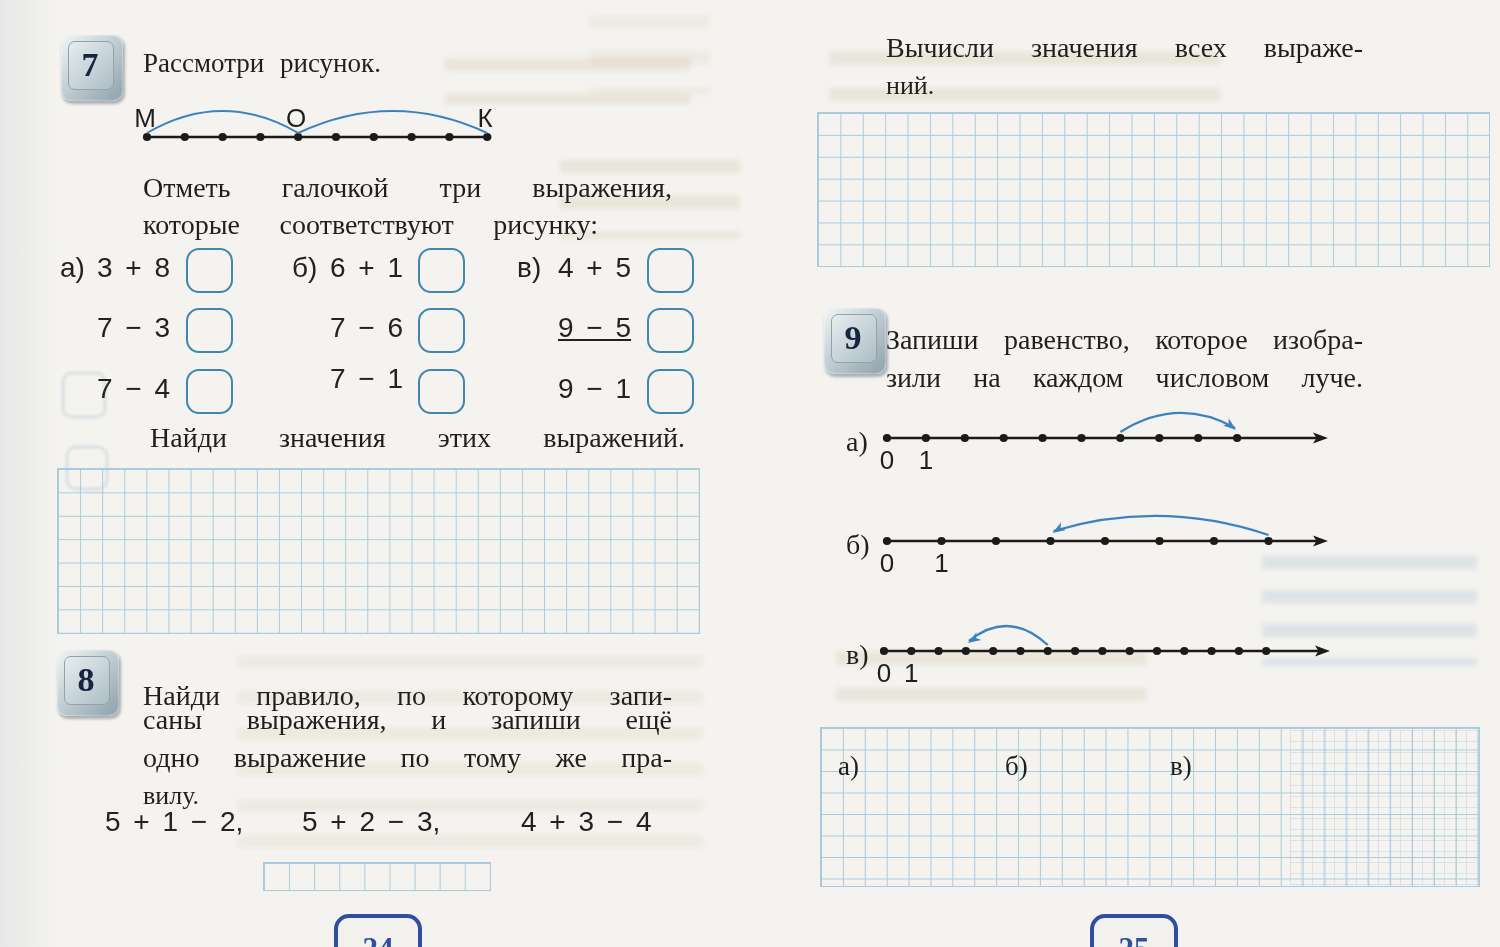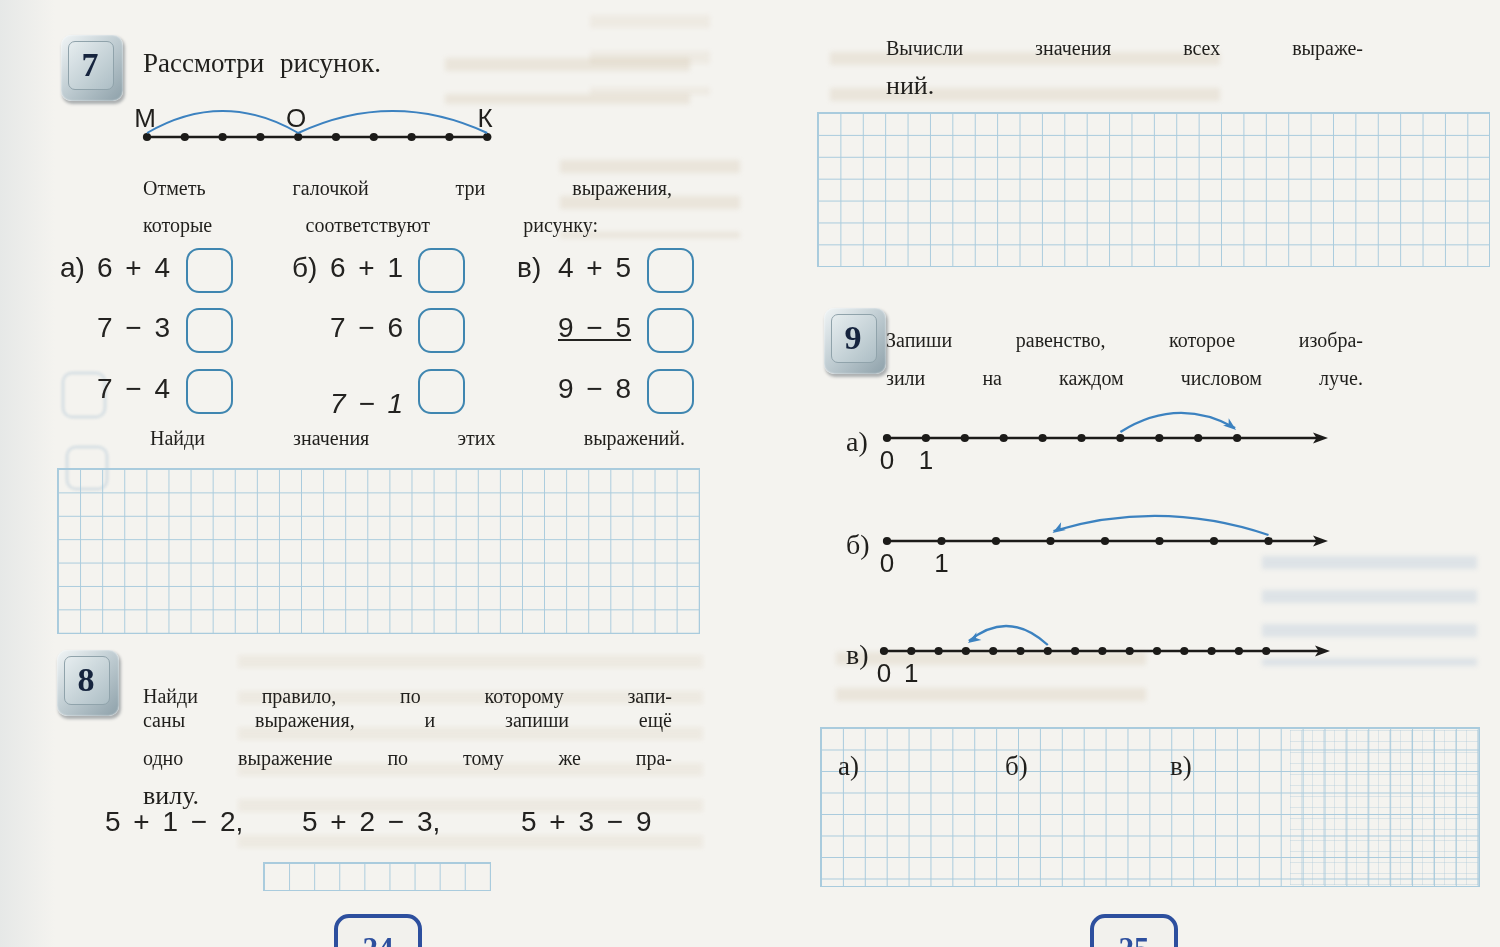--- a/index.html
+++ b/index.html
@@ -2,21 +2,21 @@
 <html><head>
 <meta charset="utf-8">
 <style>
   html,body{margin:0;padding:0;background:#d8d8d4;}
   #page{position:relative;width:1500px;height:947px;overflow:hidden;
         background:#f4f3ef;color:#201f1c;font-family:"Liberation Serif",serif;}
   #page::before{content:"";position:absolute;left:0;top:0;width:55px;height:100%;
         background:linear-gradient(to right,#e6e8e7,rgba(230,232,231,0));pointer-events:none;}
   .abs{position:absolute;}
   .title-line{position:absolute;font-size:27px;word-spacing:9px;white-space:nowrap;}
-  .jline{position:absolute;font-size:20px;line-height:36px;text-align:justify;text-align-last:justify;}
+  .jline{position:absolute;font-size:28px;line-height:36px;text-align:justify;text-align-last:justify;}
   .pline{position:absolute;font-size:26px;line-height:36px;white-space:nowrap;}
   .key{position:absolute;width:62px;height:66px;border-radius:10px;
        background:linear-gradient(135deg,#f1f5f6 0%,#c6d2d7 42%,#8da0a9 100%);
        box-shadow:1.5px 2.5px 3px rgba(55,65,75,.38), inset 0 0 2px #ffffff;
        display:flex;align-items:center;justify-content:center;}
   .key::after{content:"";position:absolute;left:7px;top:6px;right:9px;bottom:11px;border-radius:7px;
        background:linear-gradient(135deg,#e6edef 0%,#adbec5 100%);border:1px solid #90a3ab;}
   .key span{position:relative;z-index:1;font-family:"Liberation Serif",serif;font-weight:bold;
        font-size:34px;color:#16243e;transform:translate(-2px,-3px);}
   .checkbox{position:absolute;width:43px;height:41px;border:2.5px solid var(--box,#3f86b0);
@@ -80,58 +80,58 @@
           <text x="385.2" y="41" font-size="26" text-anchor="middle" fill="#201f1c">К</text>
           <path d="M47 47 Q122.6 3 198.2 47" stroke="#3c82c0" stroke-width="2" fill="none"></path>
           <path d="M198.2 47 Q292.7 3 387.2 47" stroke="#3c82c0" stroke-width="2" fill="none"></path>
         </svg></div>
 
     <div class="jline" style="left:143px;top:170px;width:529px;">Отметь галочкой три выражения,</div>
     <div class="jline" style="left:143px;top:207px;width:455px;">которые соответствуют рисунку:</div>
 
     <div class="abs" id="t7-exprs" style="left:0;top:0;width:750px;height:420px;">
         <div class="expr" style="left: 60px; top: 252px;">а)</div>
-        <div class="expr" style="left: 97px; top: 252px;">6 + 4</div>
+        <div class="expr" style="left: 97px; top: 252px;">3 + 8</div>
         <div class="checkbox" style="left: 186px; top: 248px;"></div>
         <div class="expr" style="left: 97px; top: 312px;">7 − 3</div>
         <div class="checkbox" style="left: 186px; top: 308px;"></div>
         <div class="expr" style="left: 97px; top: 373px;">7 − 4</div>
         <div class="checkbox" style="left: 186px; top: 369px;"></div>
         <div class="expr" style="left: 292px; top: 252px;">б)</div>
         <div class="expr" style="left: 330px; top: 252px;">6 + 1</div>
         <div class="checkbox" style="left: 418px; top: 248px;"></div>
         <div class="expr" style="left: 330px; top: 312px;">7 − 6</div>
         <div class="checkbox" style="left: 418px; top: 308px;"></div>
-        <div class="expr" style="left: 330px; top: 388px; font-style: italic;">7 − 1</div>
+        <div class="expr" style="left: 330px; top: 363px;">7 − 1</div>
         <div class="checkbox" style="left: 418px; top: 369px;"></div>
         <div class="expr" style="left: 517px; top: 252px;">в)</div>
         <div class="expr" style="left: 558px; top: 252px;">4 + 5</div>
         <div class="checkbox" style="left: 647px; top: 248px;"></div>
         <div class="expr" style="left: 558px; top: 312px; text-decoration: underline;">9 − 5</div>
         <div class="checkbox" style="left: 647px; top: 308px;"></div>
-        <div class="expr" style="left: 558px; top: 373px;">9 − 8</div>
+        <div class="expr" style="left: 558px; top: 373px;">9 − 1</div>
         <div class="checkbox" style="left: 647px; top: 369px;"></div>
       </div>
 
     <div class="jline" style="left:140px;top:420px;width:535px;margin-left:10px;">Найди значения этих выражений.</div>
 
     <div class="grid" id="grid-left" style="left: 57px; top: 468px; width: 641px; height: 164px; background-image: linear-gradient(to right, rgb(169, 203, 221) 1px, transparent 1px), linear-gradient(rgb(169, 203, 221) 1px, transparent 1px); background-size: 22.1px 23.4px;"></div>
 
     <div class="key" style="left:57px;top:650px;">
       <span>8</span>
     </div>
     <div class="jline" style="left:143px;top:664px;width:529px;margin-top:14px;">Найди правило, по которому запи-</div>
     <div class="jline" style="left:143px;top:702px;width:529px;font-family:Liberation Serif, serif;">саны выражения, и запиши ещё</div>
     <div class="jline" style="left:143px;top:740px;width:529px;">одно выражение по тому же пра-</div>
     <div class="pline" style="left:143px;top:778px;">вилу.</div>
 
     <div class="abs" id="t8-exprs" style="left:0;top:806px;width:750px;height:40px;text-align:center;">
         <div class="expr" style="left: 105px; top: 0px;">5 + 1 − 2,</div>
         <div class="expr" style="left: 302px; top: 0px;">5 + 2 − 3,</div>
-        <div class="expr" style="left: 521px; top: 0px;">5 + 3 − 9</div>
+        <div class="expr" style="left: 521px; top: 0px;">4 + 3 − 4</div>
       </div>
 
     <div class="grid" id="grid-strip" style="left: 263px; top: 862px; width: 226px; height: 27px; background-image: linear-gradient(to right, rgb(169, 203, 221) 1px, transparent 1px), linear-gradient(rgb(169, 203, 221) 1px, transparent 1px); background-size: 25.1px 27px;"></div>
 
     <div class="badge" style="left:334px;top:914px;">
       <span>24</span>
     </div>
   </div>
 
   <div>

